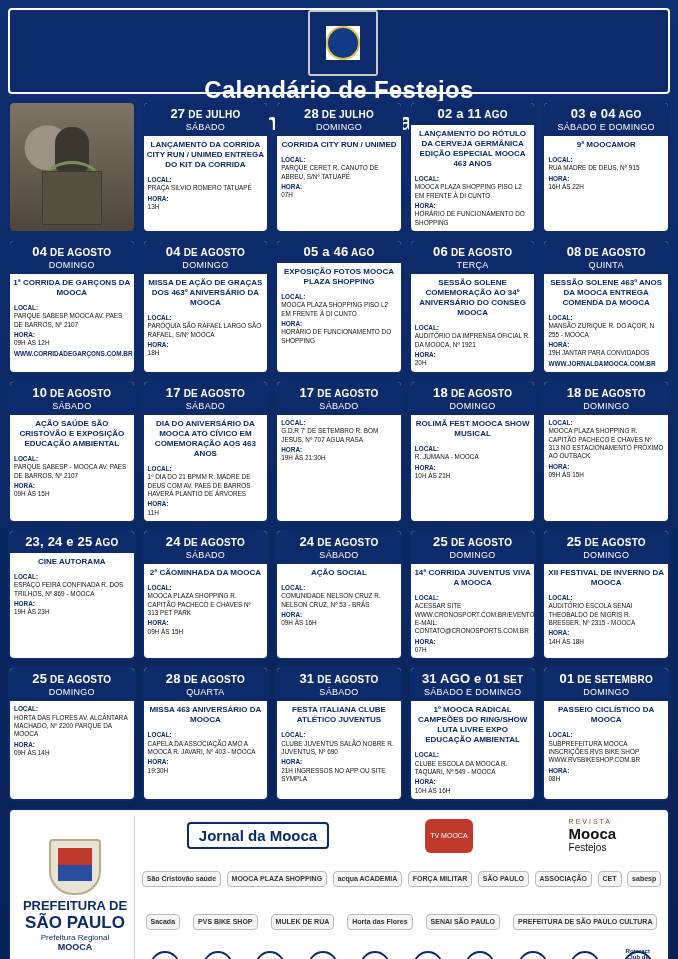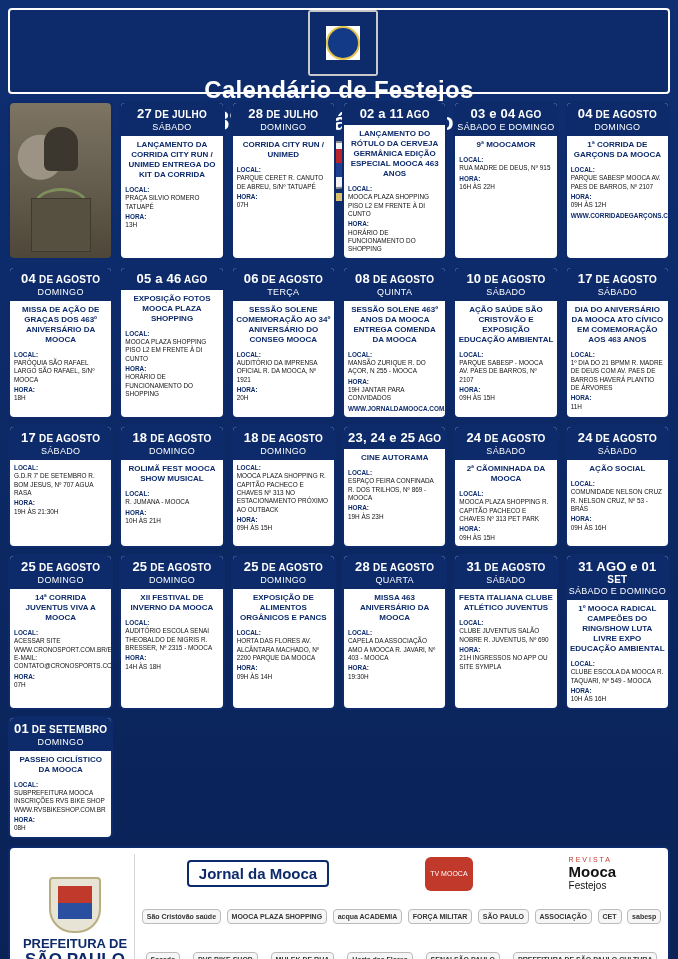--- a/index.html
+++ b/index.html
@@ -57,21 +57,21 @@
   }
   .crest .figL{left:2px;}
   .crest .figR{right:2px;}
   .crest .ribbon{
     position:absolute;left:8px;bottom:2px;width:56px;height:8px;
     background:#d9c06a;border-radius:3px;
   }
   
   .grid{
     display:grid;
-    grid-template-columns:repeat(6,1fr);
+    grid-template-columns:repeat(5,1fr);
     gap:6px;
   }
   .cell{
     background:#ffffff;border:2px solid #0d2b6b;border-radius:6px;
     box-sizing:border-box;overflow:hidden;position:relative;
   }
   .cell .top{
     background:#0d2b6b;color:#ffffff;text-align:center;
     padding:3px 2px 4px;
   }
@@ -339,21 +339,20 @@
           <div class="dow">DOMINGO</div>
         </div>
         <div class="ev">XII FESTIVAL DE INVERNO DA MOOCA</div>
         <div class="body"><span class="lbl">LOCAL:</span><span>AUDITÓRIO ESCOLA SENAI THEOBALDO DE NIGRIS R. BRESSER, nº 2315 - MOOCA</span><span class="lbl">HORA:</span><span>14h às 18h</span></div>
       </div>
       <div class="cell">
         <div class="top">
           <div class="date"><span class="big">25</span><span> DE AGOSTO</span></div>
           <div class="dow">DOMINGO</div>
         </div>
-        <div class="ev">EXPOSIÇÃO DE ALIMENTOS ORGÂNICOS E PANCS</div>
         <div class="body"><span class="lbl">LOCAL:</span><span>HORTA DAS FLORES AV. ALCÂNTARA MACHADO, nº 2200 PARQUE DA MOOCA</span><span class="lbl">HORA:</span><span>09h às 14h</span></div>
       </div>
       <div class="cell">
         <div class="top">
           <div class="date"><span class="big">28</span><span> DE AGOSTO</span></div>
           <div class="dow">QUARTA</div>
         </div>
         <div class="ev">MISSA 463 ANIVERSÁRIO DA MOOCA</div>
         <div class="body"><span class="lbl">LOCAL:</span><span>CAPELA DA ASSOCIAÇÃO AMO A MOOCA R. JAVARI, nº 403 - MOOCA</span><span class="lbl">HORA:</span><span>19:30h</span></div>
       </div>

